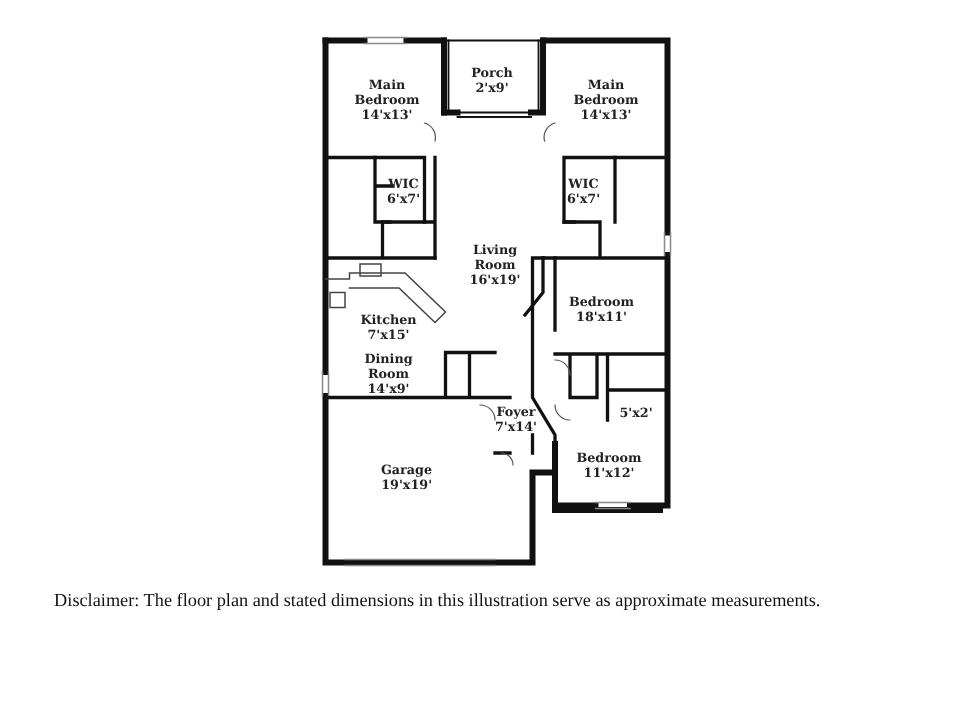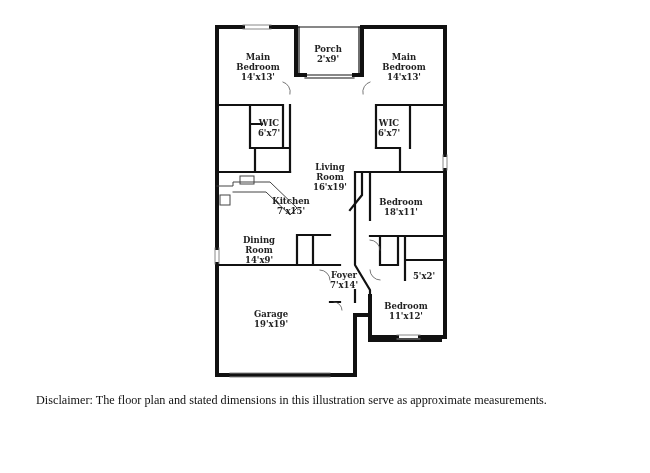--- a/index.html
+++ b/index.html
@@ -89,21 +89,21 @@
 </div>
 <div class="room-label" style="left:330px; top:118px;margin-top:44px;">
   <div>Living</div>
     <div>Room</div>
     <div class="dim">16'x19'</div>
 </div>
 <div class="room-label" style="left:389px; top:118px;">
   <div>WIC</div>
     <div class="dim">6'x7'</div>
 </div>
-<div class="room-label" style="left:259px; top:196px;margin-left:32px;">
+<div class="room-label" style="left:259px; top:209px;">
   <div>Kitchen</div>
     <div class="dim">7'x15'</div>
 </div>
 <div class="room-label" style="left:401px; top:197px;">
   <div>Bedroom</div>
     <div class="dim">18'x11'</div>
 </div>
 <div class="room-label" style="left:259px; top:235px;">
   <div>Dining</div>
     <div>Room</div>

